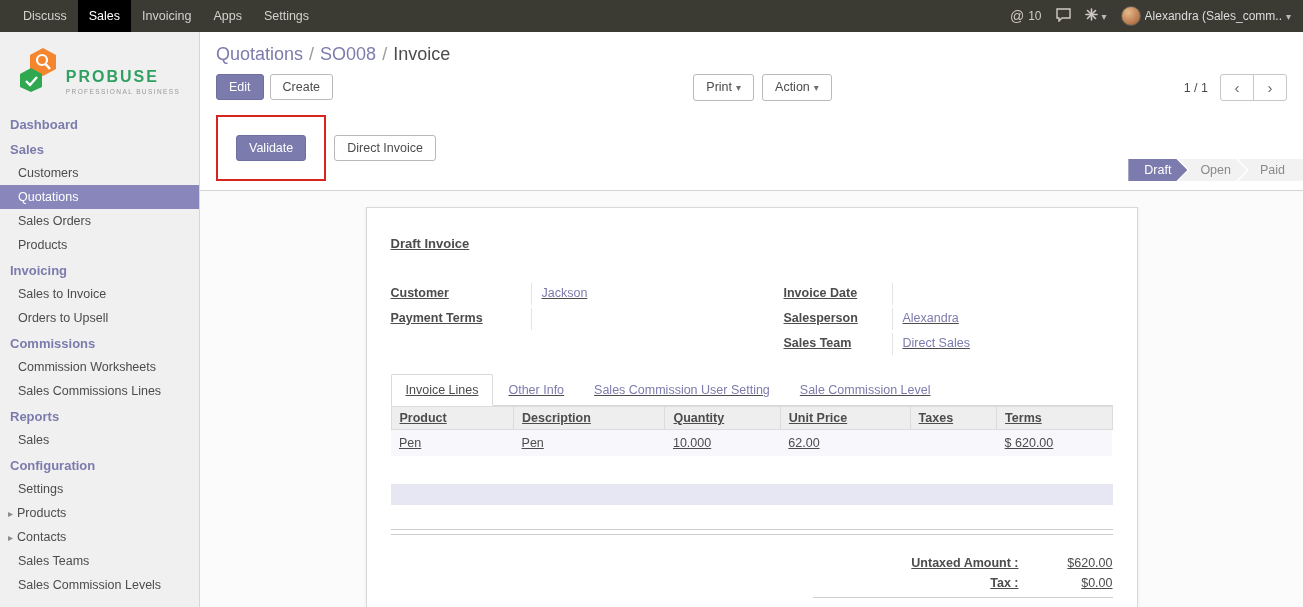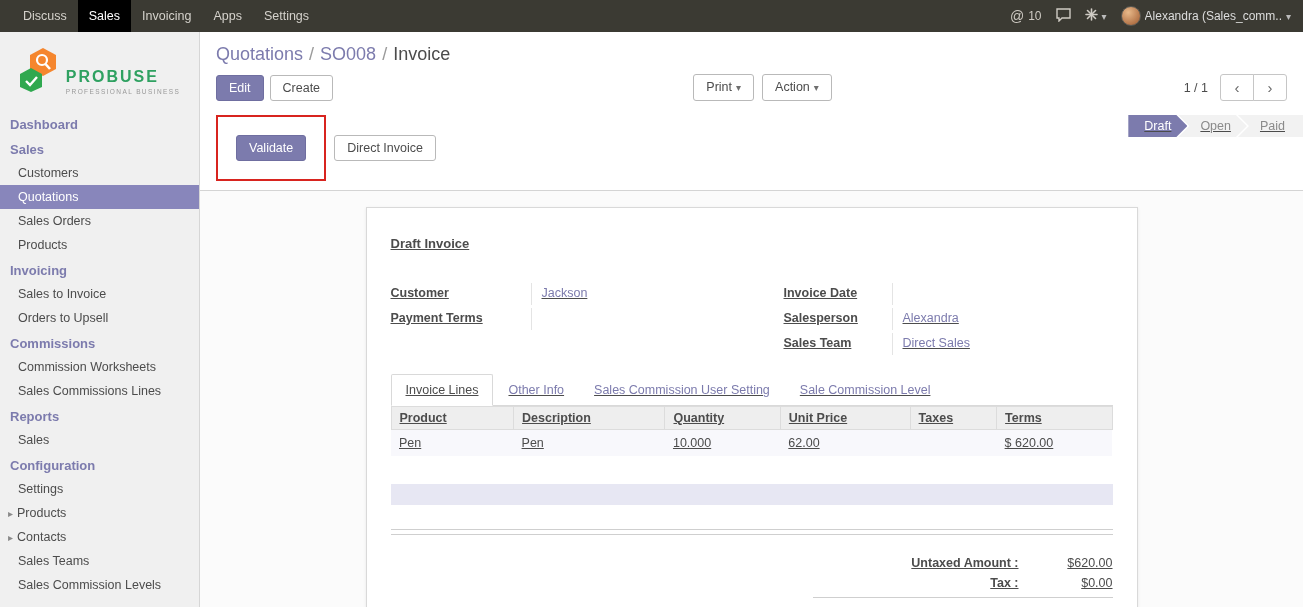--- a/index.html
+++ b/index.html
@@ -54,21 +54,21 @@
   .expander { color: #8a8a8a; font-size: 10px; margin-right: 4px; margin-left: -10px; }
 
   
   .content { flex: 1; display: flex; flex-direction: column; background: #fbfbfb; min-width: 0; }
   .control-panel { background: #fff; }
   .breadcrumb-row { padding: 12px 16px 4px; font-size: 18px; }
   .breadcrumb a, .bc-link { color: #7c7bad; text-decoration: none; cursor: pointer; }
   .bc-sep { color: #9a9a9a; padding: 0 6px; }
   .bc-current { color: #4c4c4c; }
 
-  .buttons-row { position: relative; display: flex; align-items: center; padding: 5px 16px 10px; }
+  .buttons-row { position: relative; display: flex; align-items: flex-start; padding: 5px 16px 10px; }
   .btn {
     display: inline-block; padding: 4px 12px; font-size: 12.5px; line-height: 16px;
     border: 1px solid #b9b9b9; border-radius: 3px; background: #fff; color: #4c4c4c; cursor: pointer;
     white-space: nowrap;
   }
   .btn + .btn { margin-left: 6px; }
   .btn-primary { background: #7c7bad; border-color: #6f6ea0; color: #fff; }
   .center-buttons { position: absolute; left: 44%; top: 5px; display: flex; }
   .center-buttons .btn { margin-left: 8px; }
   .btn .caret { color: inherit; opacity: .8; margin-left: 4px; }
@@ -80,21 +80,21 @@
     display: flex; align-items: center; justify-content: center; font-size: 15px; color: #666; cursor: pointer;
   }
   .pager-btn.prev { border-radius: 3px 0 0 3px; }
   .pager-btn.next { border-radius: 0 3px 3px 0; margin-left: -1px; }
 
   .status-row {
     display: flex; align-items: center; padding: 4px 0 9px 16px;
     border-bottom: 1px solid #d4d4d4; background: #fff;
   }
   .annotation-box { border: 2px solid #d8241f; padding: 18px; display: inline-block; }
-  .statusbar { margin-left: auto; display: flex; align-self: stretch; align-items: flex-start; text-decoration: underline; }
+  .statusbar { margin-left: auto; display: flex; align-self: stretch; align-items: flex-end; }
   .status {
     position: relative; display: flex; align-items: center;
     padding: 4px 16px 4px 22px; font-size: 12.5px; color: #8a8a8a; background: #f2f2f2;
     clip-path: polygon(0 0, calc(100% - 11px) 0, 100% 50%, calc(100% - 11px) 100%, 0 100%, 11px 50%);
     margin-left: -9px; cursor: pointer;
   }
   .status.first { clip-path: polygon(0 0, calc(100% - 11px) 0, 100% 50%, calc(100% - 11px) 100%, 0 100%); margin-left: 0; padding-left: 16px; }
   .status.last { clip-path: polygon(0 0, 100% 0, 100% 100%, 0 100%, 11px 50%); padding-right: 18px; }
   .status.active { background: #7c7bad; color: #fff; }
 

